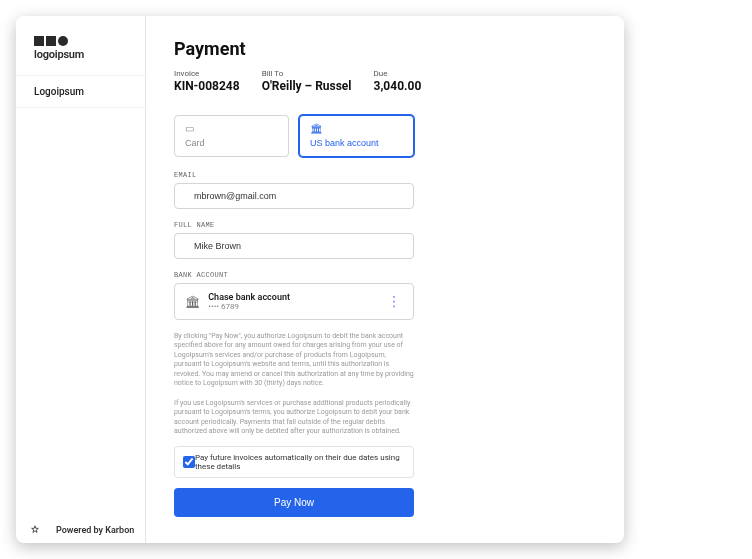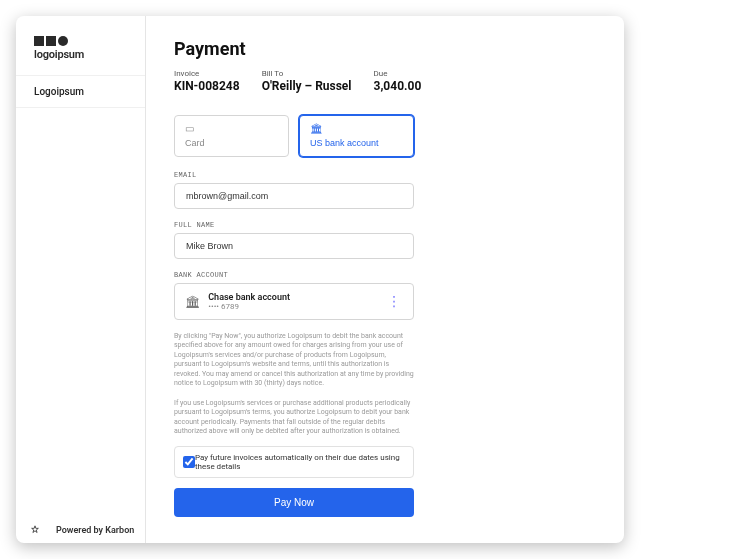--- a/index.html
+++ b/index.html
@@ -125,21 +125,21 @@
       letter-spacing: 0.3px;
       color: #666;
       margin-bottom: 4px;
       text-transform: uppercase;
       font-family: Liberation Mono, monospace;
     }
     .finput {
       width: 100%;
       border: 1px solid #d5d5d5;
       border-radius: 4px;
-      padding: 7px 11px;
+      padding: 7px 19px;
       font-size: 9px;
       color: #333;
       outline: none;
     }
     .bank-row {
       border: 1px solid #d5d5d5;
       border-radius: 4px;
       padding: 8px 10px;
       display: flex;
       align-items: center;

